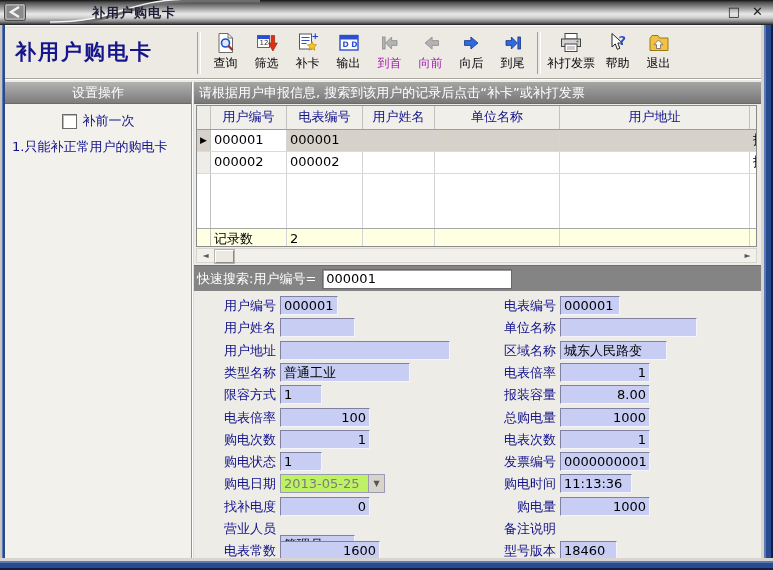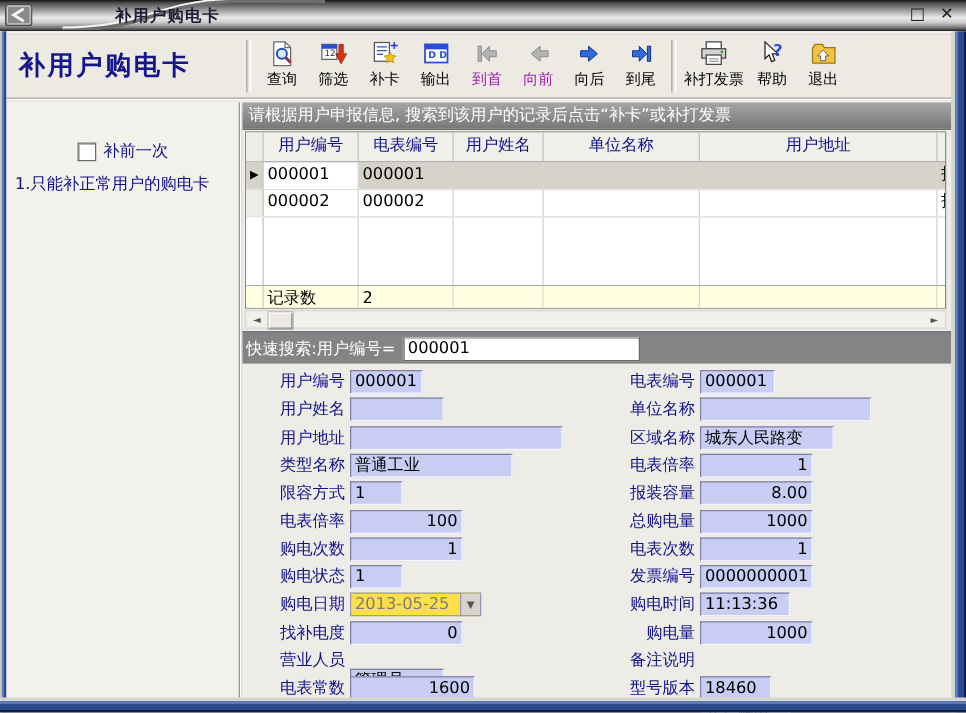--- a/index.html
+++ b/index.html
@@ -74,21 +74,21 @@
   .qs-label{color:#ffffff;margin-left:3px;white-space:nowrap;}
   .qs-input{margin-left:6px;width:182px;height:18px;border:1px solid #6a6a6a;
     box-shadow:inset 1px 1px 0 #9a9a9a;background:#fff;font:13px "DejaVu Sans",sans-serif;padding:0 3px;}
   
   .form{position:relative;height:270px;background:#edece6;}
   .f-label{position:absolute;width:76px;height:19px;line-height:19px;text-align:right;color:#10108c;white-space:nowrap;}
   .f-field{position:absolute;height:19px;line-height:17px;box-sizing:border-box;background:#c7cdf3;
     border:1px solid #8080a0;border-bottom-color:#f4f4ff;border-right-color:#f4f4ff;
     padding:0 3px;overflow:hidden;white-space:nowrap;font-size:13px;}
   .f-field.num{text-align:right;}
-  .combo{position:absolute;height:19px;box-sizing:border-box;background:#fde047;border:1px solid #9a9ab4;display:flex;}
+  .combo{position:absolute;height:19px;box-sizing:border-box;background:#bef264;border:1px solid #9a9ab4;display:flex;}
   .combo .c-text{flex:1;line-height:17px;padding:0 3px;color:#7d7d7d;overflow:hidden;white-space:nowrap;}
   .combo .c-btn{width:15px;background:#d8d4cc;border-left:1px solid #9a9ab4;font-size:8px;line-height:17px;
     text-align:center;color:#555;}
 </style>
 </head>
 <body>
 
 <div class="window">
 
   <div class="titlebar">
@@ -227,20 +227,21 @@
               <path d="M2 6.5l2-3h6l1.5 2.5H20v12.5H2z" fill="#f3c242" stroke="#9a7a10"></path>
               <path d="M8.5 16.5v-3.8H6L10.5 8l4.5 4.7h-2.5v3.8z" fill="#fff" stroke="#555" stroke-width="0.7"></path>
             </svg>
           </span>
           <span class="tb-lab">退出</span>
         </div>
       </div>
   </div>
 
   <div class="sidebar">
+    <div class="panel-header">设置操作</div>
     <div class="chk-row">
       <span class="checkbox"></span>
       <span class="chk-lab">补前一次</span>
     </div>
     <div class="note" style="top:56px">1.只能补正常用户的购电卡</div>
   </div>
   <div class="divider"></div>
 
   <div class="main">
     <div class="panel-header">请根据用户申报信息, 搜索到该用户的记录后点击“补卡”或补打发票</div>

